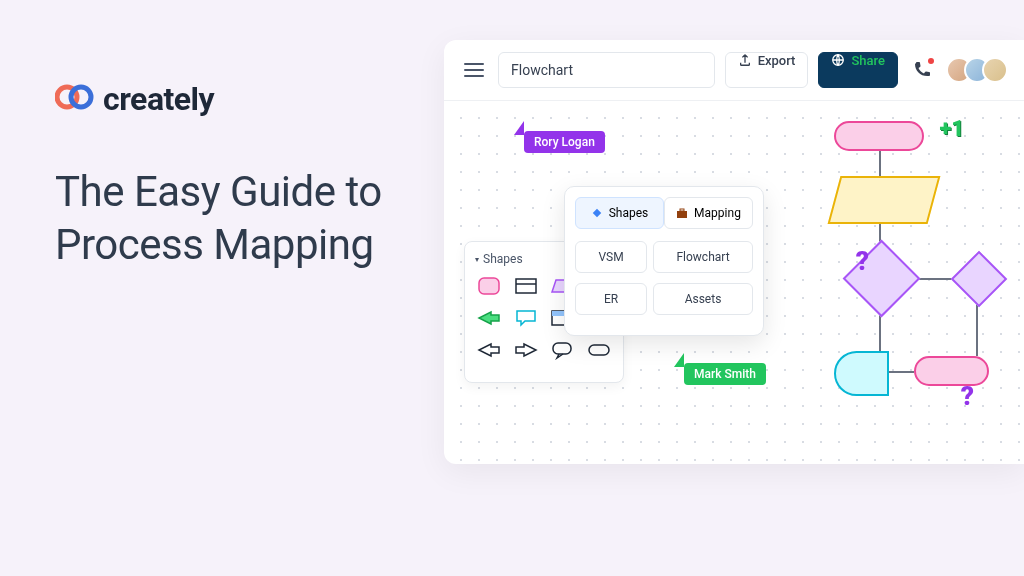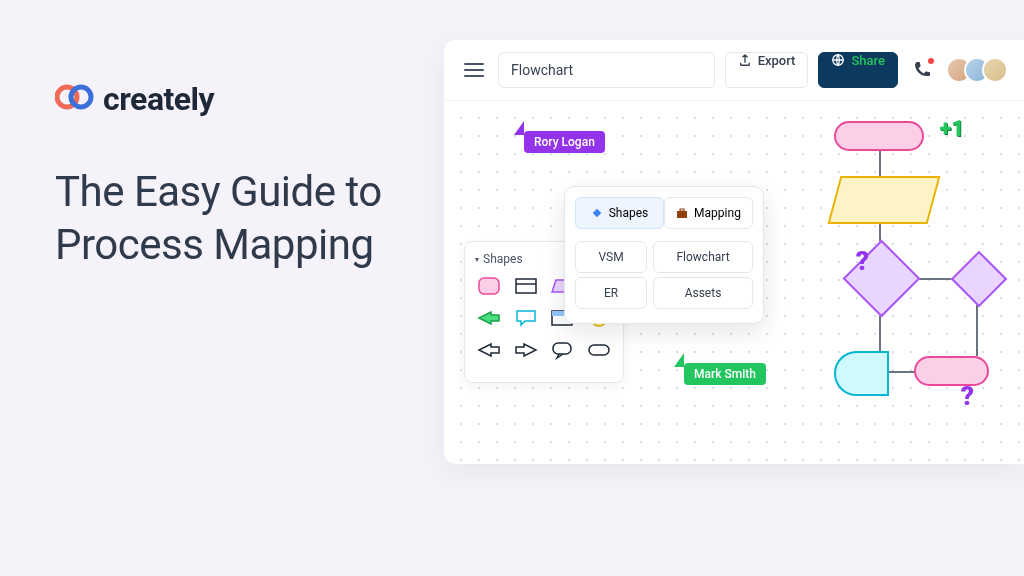--- a/index.html
+++ b/index.html
@@ -35,21 +35,21 @@
 .panel{position:absolute;left:20px;top:140px;width:160px;background:#fff;border:1px solid #e3e7ec;border-radius:8px;padding:10px;box-shadow:0 4px 12px rgba(0,0,0,0.05)}
 .panel-title{font-size:12px;color:#4a5568;margin-bottom:8px;display:flex;align-items:center;gap:4px}
 .panel-title::before{content:"▾";font-size:8px}
 .shape-grid{display:grid;grid-template-columns:repeat(4,1fr);gap:8px;margin-bottom:10px}
 .shape-cell{width:28px;height:24px;display:flex;align-items:center;justify-content:center;cursor:pointer}
 .all-shapes-btn{width:100%;height:32px;border:1px solid #e3e7ec;border-radius:6px;background:#fff;font-size:12px;color:#374151;display:flex;align-items:center;justify-content:center;gap:6px;cursor:pointer}
 .popup{position:absolute;left:120px;top:85px;background:#fff;border:1px solid #e3e7ec;border-radius:10px;padding:10px;box-shadow:0 8px 24px rgba(0,0,0,0.1);width:200px}
 .popup-tabs{display:flex;margin-bottom:12px}
 .popup-tab{flex:1;height:32px;border:1px solid #e3e7ec;border-radius:6px;display:flex;align-items:center;justify-content:center;gap:6px;font-size:12px;cursor:pointer}
 .popup-tab.active{background:#eef5ff;border-color:#cfe3ff}
-.popup-row{display:flex;gap:6px;margin-bottom:4px}
+.popup-row{display:flex;gap:6px;margin-bottom:10px}
 .popup-chip{flex:1;height:32px;border:1px solid #e3e7ec;border-radius:6px;display:flex;align-items:center;justify-content:center;font-size:12px;cursor:pointer;color:#374151}
 .fc{position:absolute}
 .fc-start{top:20px;right:100px;width:90px;height:30px;background:#fbcfe8;border:2px solid #ec4899;border-radius:15px}
 .plus-one{position:absolute;top:15px;right:60px;font-size:22px;font-weight:900;color:#22c55e;text-shadow:1px 1px 0 #15803d}
 .fc-data{top:75px;right:90px;width:100px;height:48px;background:#fef3c7;border:2px solid #eab308;transform:skewX(-15deg)}
 .fc-decision1{top:150px;right:115px;width:55px;height:55px;background:#e9d5ff;border:2px solid #a855f7;transform:rotate(45deg)}
 .fc-decision2{top:158px;right:25px;width:40px;height:40px;background:#e9d5ff;border:2px solid #a855f7;transform:rotate(45deg)}
 .fc-display{top:250px;right:135px;width:55px;height:45px;background:#cffafe;border:2px solid #06b6d4;border-radius:28px 0 0 28px}
 .fc-end{top:255px;right:35px;width:75px;height:30px;background:#fbcfe8;border:2px solid #ec4899;border-radius:15px}
 .q1{position:absolute;top:145px;right:155px;font-size:26px;font-weight:900;color:#9333ea}

